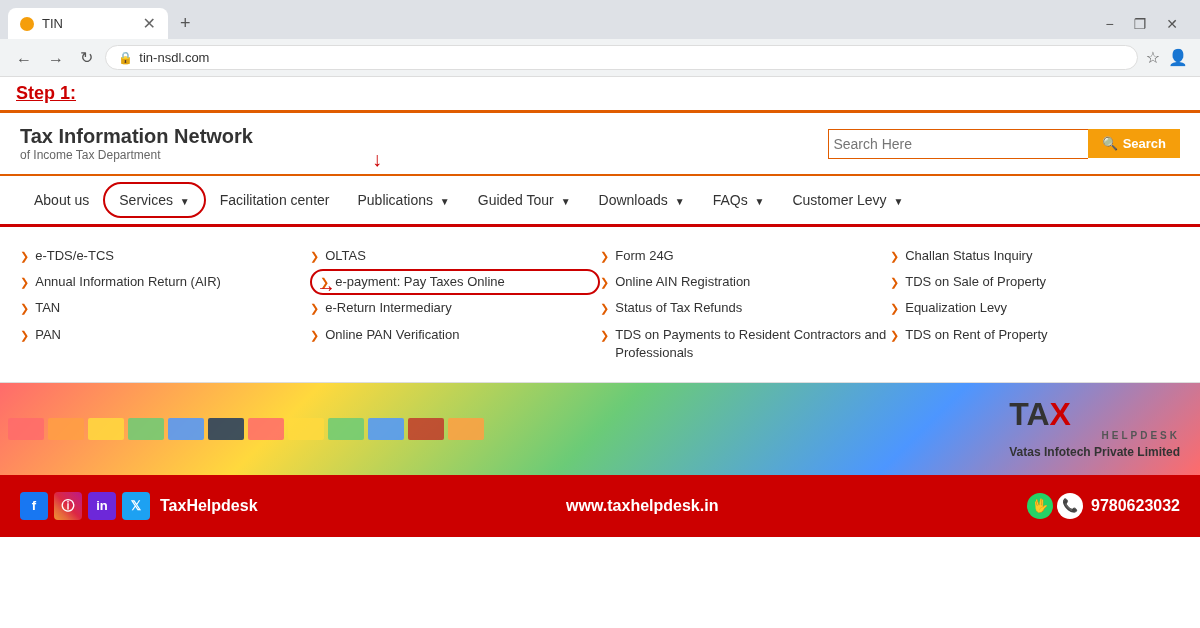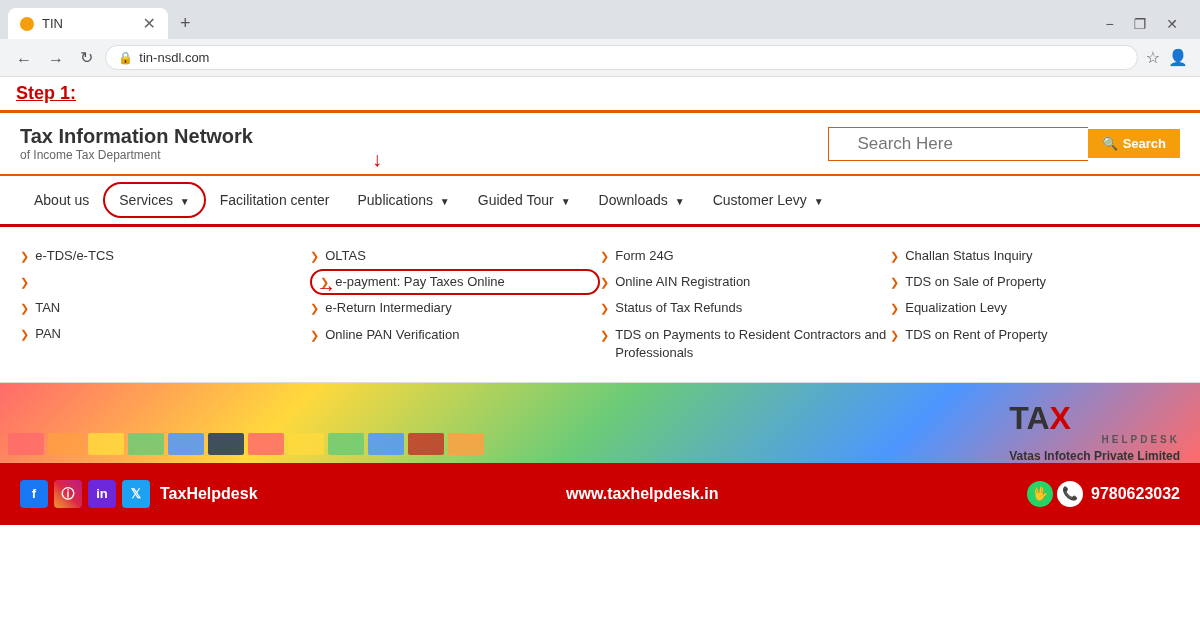--- a/index.html
+++ b/index.html
@@ -135,22 +135,22 @@
       color: #666;
     }
     .search-area {
       display: flex;
       align-items: center;
       gap: 0;
     }
     .search-input {
       border: 1px solid #e05c00;
       border-right: none;
-      padding: 6px 28px;
-      font-size: 17px;
+      padding: 6px 4px;
+      font-size: 14px;
       width: 260px;
       outline: none;
       color: #999;
     }
     .search-btn {
       background: #f59e0b;
       border: none;
       padding: 7px 14px;
       cursor: pointer;
       color: #fff;
@@ -229,26 +229,26 @@
     }
     .row-arrow {
       color: #cc0000;
       font-size: 16px;
       display: inline-block;
       margin-right: 4px;
     }
 
     
     .footer-colorful {
-      height: 80px;
+      height: 92px;
       background: linear-gradient(135deg, #ff6b6b 0%, #ffd93d 25%, #6bcb77 50%, #4d96ff 75%, #ff6b6b 100%);
       position: relative;
       overflow: hidden;
       display: flex;
-      align-items: flex-end;
+      align-items: center;
     }
     .colorful-blocks {
       display: flex;
       flex-wrap: wrap;
       gap: 4px;
       padding: 8px;
       width: 600px;
     }
     .color-block {
       width: 36px;
@@ -366,35 +366,40 @@
       </li>
       <li class="nav-item">
         <span>Guided Tour</span>
         <span class="dropdown-arrow">▼</span>
       </li>
       <li class="nav-item">
         <span>Downloads</span>
         <span class="dropdown-arrow">▼</span>
       </li>
       <li class="nav-item">
+        <span>FAQs</span>
+        <span class="dropdown-arrow">▼</span>
+      </li>
+      <li class="nav-item">
         <span>Customer Levy</span>
         <span class="dropdown-arrow">▼</span>
       </li>
     </ul>
   </div>
 
   <div class="dropdown-section">
 
     <div class="dropdown-col">
       <div class="dropdown-item">
         <span class="dropdown-arrow-right">❯</span>
         <span>e-TDS/e-TCS</span>
       </div>
       <div class="dropdown-item" style="position:relative;">
         <span class="dropdown-arrow-right">❯</span>
+        <span>Annual Information Return (AIR)</span>
         <span class="row-arrow" style="position:absolute; right:-30px; top:2px; font-size:20px;">→</span>
       </div>
       <div class="dropdown-item">
         <span class="dropdown-arrow-right">❯</span>
         <span>TAN</span>
       </div>
       <div class="dropdown-item">
         <span class="dropdown-arrow-right">❯</span>
         <span>PAN</span>
       </div>

